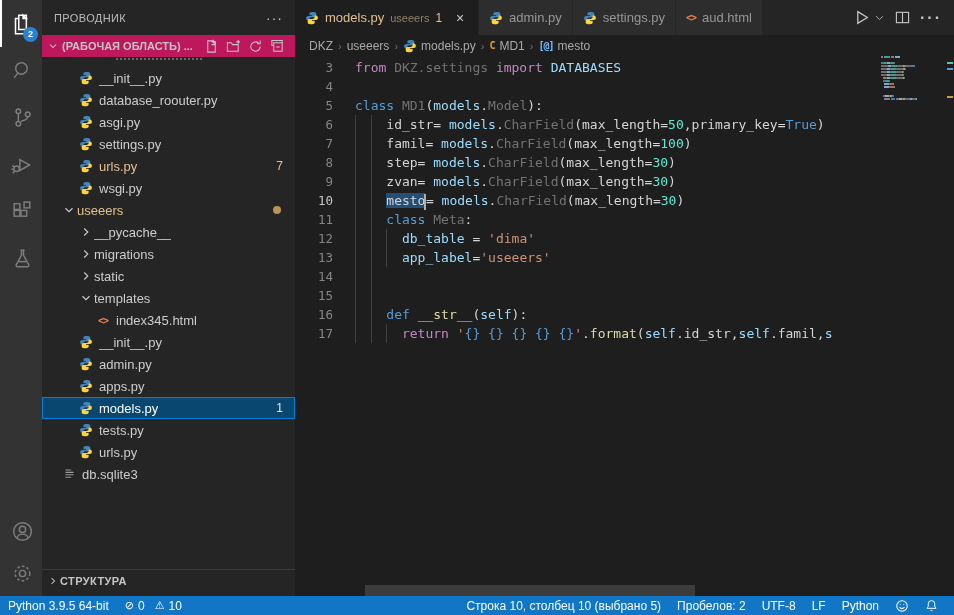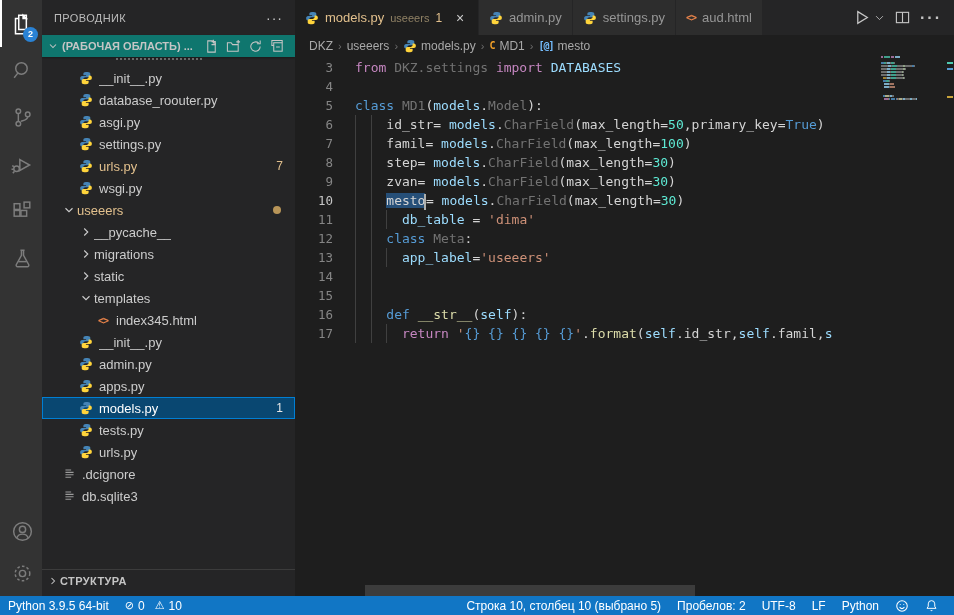--- a/index.html
+++ b/index.html
@@ -17,21 +17,21 @@
   .ab-item svg{stroke:currentColor;fill:none;stroke-width:1.4}
   .ab-item.active{color:#ffffff;border-left:2px solid #ffffff}
   .ab-badge{position:absolute;right:4px;bottom:5px;min-width:15px;height:15px;border-radius:50%;background:#2a82d4;color:#fff;font-size:9px;line-height:15px;text-align:center;font-weight:bold}
   .ab-bottom{position:absolute;bottom:2px;left:0;width:42px;display:flex;flex-direction:column;align-items:center}
   .ab-bottom .ab-item{height:42px}
 
   
   .sidebar{position:absolute;left:42px;top:0;width:253px;height:596px;background:var(--bg-side);font-size:13px}
   .sb-header{height:35px;display:flex;align-items:center;justify-content:space-between;padding:0 12px;font-size:11px;color:#bbbbbb;letter-spacing:.4px}
   .sb-more{color:#c5c5c5;font-size:14px;letter-spacing:1px;cursor:pointer}
-  .ws-header{height:22px;display:flex;align-items:center;padding:0 4px 0 4px;font-weight:bold;font-size:11px;color:#c5c5c5;background:#0f766e;box-shadow:0 1px 2px rgba(0,0,0,.3)}
+  .ws-header{height:22px;display:flex;align-items:center;padding:0 4px 0 4px;font-weight:bold;font-size:11px;color:#c5c5c5;background:#be185d;box-shadow:0 1px 2px rgba(0,0,0,.3)}
   .ws-header .ws-label{flex:0 1 auto;white-space:nowrap;overflow:hidden;margin-left:2px}
   .ws-actions{margin-left:auto;display:flex;gap:6px;padding-right:6px}
   .ws-actions span{width:16px;height:16px;display:inline-flex;align-items:center;justify-content:center;color:#c5c5c5;cursor:pointer}
   .ws-actions svg{stroke:currentColor;fill:none;stroke-width:1.1}
   .chev-small{display:inline-flex;width:14px;justify-content:center;color:#c5c5c5}
 
   .tree{position:absolute;top:57px;left:0;right:0;bottom:40px;overflow:hidden}
   .tree-row{height:22px;display:flex;align-items:center;color:#cccccc;cursor:pointer;position:relative;white-space:nowrap}
   .tree-row.clipped{height:10px;overflow:hidden;background:
      repeating-linear-gradient(90deg,transparent 0 2px,#6a6a6a 2px 4px) ;background-size:90px 2px;background-position:72px 1px;background-repeat:no-repeat}
@@ -357,28 +357,20 @@
           <span class="tlabel">tests.py</span>
         </div>
         <div class="tree-row" style="padding-left: 36px;">
           <span class="ticon">
             <svg width="14" height="14" viewBox="0 0 16 16">
               <path fill="#4584b6" d="M7.9 1C6 1 5 1.8 5 3v1.9h3.1v.7H3.6C2.1 5.6 1.3 6.7 1.3 8.2S2.1 10.8 3.6 10.8H5V9.1C5 7.8 6.1 7 7.4 7h3.5c1.1 0 2-.9 2-2V3c0-1.2-1.1-2-3-2z"></path>
               <path fill="#ffd43b" d="M8.1 15c1.9 0 2.9-.8 2.9-2v-1.9H7.9v-.7h4.5c1.5 0 2.3-1.1 2.3-2.6s-.8-2.6-2.3-2.6H11v1.7c0 1.3-1.1 2.1-2.4 2.1H5.1c-1.1 0-2 .9-2 2v2c0 1.2 1.1 2 3 2z"></path>
             </svg>
           </span>
           <span class="tlabel">urls.py</span>
-        </div>
-        <div class="tree-row" style="padding-left: 19px;">
-          <span class="ticon">
-            <svg width="13" height="14" viewBox="0 0 16 16">
-              <path d="M3 3h7M3 6h10M3 9h10M3 12h7" stroke="#9b9b9b" stroke-width="1.3" fill="none"></path>
-            </svg>
-          </span>
-          <span class="tlabel">.dcignore</span>
         </div>
         <div class="tree-row" style="padding-left: 19px;">
           <span class="ticon">
             <svg width="13" height="14" viewBox="0 0 16 16">
               <path d="M3 3h7M3 6h10M3 9h10M3 12h7" stroke="#9b9b9b" stroke-width="1.3" fill="none"></path>
             </svg>
           </span>
           <span class="tlabel">db.sqlite3</span>
         </div>
       </div>
@@ -505,22 +497,22 @@
         </div>
       <div class="code" id="code">
           <div class="cline"><span class="tk-k">from</span><span class="tk-p"> </span><span class="tk-t">DKZ.settings</span><span class="tk-p"> </span><span class="tk-k">import</span><span class="tk-p"> </span><span class="tk-v">DATABASES</span></div>
           <div class="cline"></div>
           <div class="cline"><span class="tk-b">class</span><span class="tk-p"> </span><span class="tk-t">MD1</span><span class="tk-p">(</span><span class="tk-v">models</span><span class="tk-p">.</span><span class="tk-t">Model</span><span class="tk-p">):</span></div>
           <div class="cline"><span class="guide" style="left: 0px;"></span><span class="guide" style="left: 15.66px;"></span><span class="tk-p">    id_str= </span><span class="tk-v">models</span><span class="tk-p">.</span><span class="tk-t">CharField</span><span class="tk-p">(max_length=</span><span class="tk-n">50</span><span class="tk-p">,primary_key=</span><span class="tk-b">True</span><span class="tk-p">)</span></div>
           <div class="cline"><span class="guide" style="left: 0px;"></span><span class="guide" style="left: 15.66px;"></span><span class="tk-p">    famil= </span><span class="tk-v">models</span><span class="tk-p">.</span><span class="tk-t">CharField</span><span class="tk-p">(max_length=</span><span class="tk-n">100</span><span class="tk-p">)</span></div>
           <div class="cline"><span class="guide" style="left: 0px;"></span><span class="guide" style="left: 15.66px;"></span><span class="tk-p">    step= </span><span class="tk-v">models</span><span class="tk-p">.</span><span class="tk-t">CharField</span><span class="tk-p">(max_length=</span><span class="tk-n">30</span><span class="tk-p">)</span></div>
           <div class="cline"><span class="guide" style="left: 0px;"></span><span class="guide" style="left: 15.66px;"></span><span class="tk-p">    zvan= </span><span class="tk-v">models</span><span class="tk-p">.</span><span class="tk-t">CharField</span><span class="tk-p">(max_length=</span><span class="tk-n">30</span><span class="tk-p">)</span></div>
           <div class="cline"><span class="guide" style="left: 0px;"></span><span class="guide" style="left: 15.66px;"></span><span class="tk-p">    </span><span class="tk-sel">mesto</span><span class="cursor"></span><span class="tk-p">= </span><span class="tk-v">models</span><span class="tk-p">.</span><span class="tk-t">CharField</span><span class="tk-p">(max_length=</span><span class="tk-n">30</span><span class="tk-p">)</span></div>
+          <div class="cline"><span class="guide" style="left: 0px;"></span><span class="guide" style="left: 15.66px;"></span><span class="tk-p">    </span><span class="tk-b">class</span><span class="tk-p"> </span><span class="tk-t">Meta</span><span class="tk-p">:</span></div>
           <div class="cline"><span class="guide" style="left: 0px;"></span><span class="guide" style="left: 15.66px;"></span><span class="guide" style="left: 31.32px;"></span><span class="tk-p">      </span><span class="tk-v">db_table</span><span class="tk-p"> = </span><span class="tk-s">'dima'</span></div>
-          <div class="cline"><span class="guide" style="left: 0px;"></span><span class="guide" style="left: 15.66px;"></span><span class="tk-p">    </span><span class="tk-b">class</span><span class="tk-p"> </span><span class="tk-t">Meta</span><span class="tk-p">:</span></div>
           <div class="cline"><span class="guide" style="left: 0px;"></span><span class="guide" style="left: 15.66px;"></span><span class="guide" style="left: 31.32px;"></span><span class="tk-p">      </span><span class="tk-v">app_label</span><span class="tk-p">=</span><span class="tk-s">'useeers'</span></div>
           <div class="cline"><span class="guide" style="left: 0px;"></span><span class="guide" style="left: 15.66px;"></span></div>
           <div class="cline"><span class="guide" style="left: 0px;"></span><span class="guide" style="left: 15.66px;"></span></div>
           <div class="cline"><span class="guide" style="left: 0px;"></span><span class="guide" style="left: 15.66px;"></span><span class="tk-p">    </span><span class="tk-b">def</span><span class="tk-p"> </span><span class="tk-f">__str__</span><span class="tk-p">(</span><span class="tk-v">self</span><span class="tk-p">):</span></div>
           <div class="cline"><span class="guide" style="left: 0px;"></span><span class="guide" style="left: 15.66px;"></span><span class="guide" style="left: 31.32px;"></span><span class="tk-p">      </span><span class="tk-k">return</span><span class="tk-p"> </span><span class="tk-s">'</span><span class="tk-b">{}</span><span class="tk-s"> </span><span class="tk-b">{}</span><span class="tk-s"> </span><span class="tk-b">{}</span><span class="tk-s"> </span><span class="tk-b">{}</span><span class="tk-s"> </span><span class="tk-b">{}</span><span class="tk-s">'</span><span class="tk-p">.</span><span class="tk-f">format</span><span class="tk-p">(</span><span class="tk-v">self</span><span class="tk-p">.id_str,</span><span class="tk-v">self</span><span class="tk-p">.famil,</span><span class="tk-v">s</span></div>
         </div>
       <div class="minimap" id="minimap">
           <div class="mm-line" style="padding-left: 3px;">
             <span class="mm-k" style="width: 2.2px;"></span>
             <span class="mm-p" style="width: 0.55px; background: transparent;"></span>

